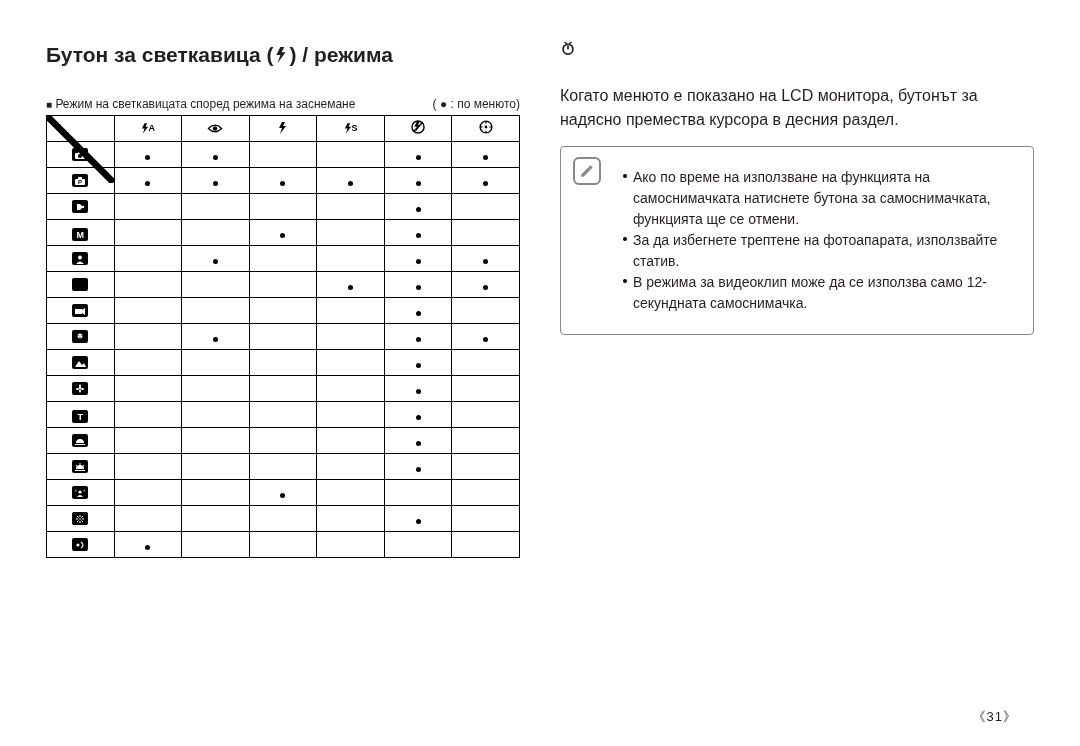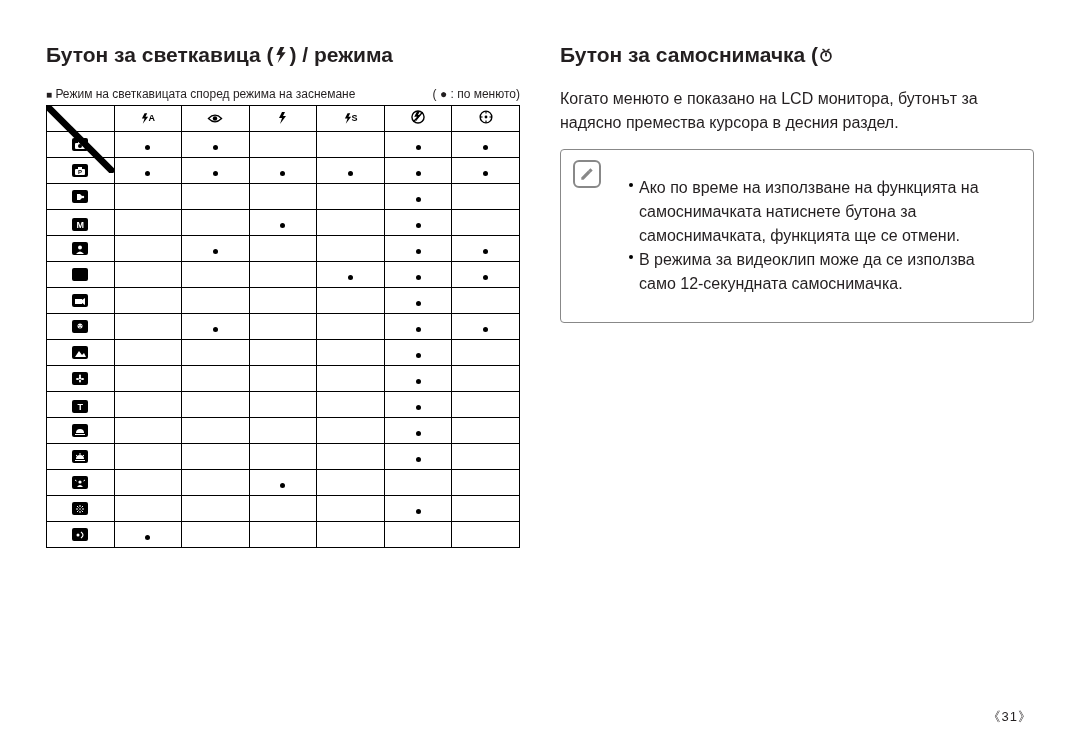--- a/index.html
+++ b/index.html
@@ -21,21 +21,21 @@
   .col {
     width: 50%;
     box-sizing: border-box;
   }
   .col-left { padding-right: 20px; }
   .col-right { padding-left: 20px; }
 
   h1 {
     font-size: 21px;
     font-weight: bold;
-    margin: 0 0 18px 0;
+    margin: 0 0 28px 0;
     line-height: 1.4;
     display: flex;
     align-items: center;
     flex-wrap: wrap;
   }
   h1 .h-icon {
     display: inline-flex;
     align-items: center;
     justify-content: center;
     width: 16px;
@@ -108,36 +108,36 @@
     gap:12px;
   }
   .note-ico {
     width:24px; height:24px; flex:none;
     border:2px solid #888; border-radius:6px;
     display:flex; align-items:center; justify-content:center;
     color:#888;
   }
   .note-list {
     list-style:none;
-    padding:0; margin:16px;
-    font-size:16px; line-height:1.5;
+    padding:0; margin:10px;
+    font-size:14px; line-height:1.5;
   }
   .note-list li {
     position:relative;
     padding-left:10px;
   }
   .note-list li::before {
     content:"";
     position:absolute; left:0; top:7px;
     width:4px; height:4px; background:#000; border-radius:50%;
   }
 
   .pagenum {
     position:absolute;
-    bottom:20px; right:48px;
+    bottom:20px; right:63px;
     font-size:13px;
     letter-spacing:1px;
   }
 
   
   .mini-glyph { font-size:9px; font-weight:bold; font-family:Arial, sans-serif; }
 </style>
 </head>
 <body>
 
@@ -484,38 +484,38 @@
             <td></td>
             <td></td>
             <td></td>
           </tr>
         </tbody>
     </table>
   </div>
 
   <div class="col col-right">
     <h1>
-      <span>Бутон за самоснимачка (</span>
       <span class="h-icon">
         <svg viewBox="0 0 12 12" width="14" height="14">
             <use href="#ico-timer"></use>
           </svg>
       </span>
     </h1>
 
     <p class="para">Когато менюто е показано на LCD монитора, бутонът за надясно премества курсора в десния раздел.</p>
 
 
     <div class="note-box">
       <div class="note-ico">
         <svg viewBox="0 0 14 14" width="16" height="16">
             <use href="#ico-pencil"></use>
           </svg>
       </div>
       <ul class="note-list">
           <li>Ако по време на използване на функцията на самоснимачката натиснете бутона за самоснимачката, функцията ще се отмени.</li>
+          <li>За да избегнете трептене на фотоапарата, използвайте статив.</li>
           <li>В режима за видеоклип може да се използва само 12-секундната самоснимачка.</li>
         </ul>
     </div>
   </div>
 </div>
 
 <div class="pagenum">《31》</div>
 
 </body></html>

